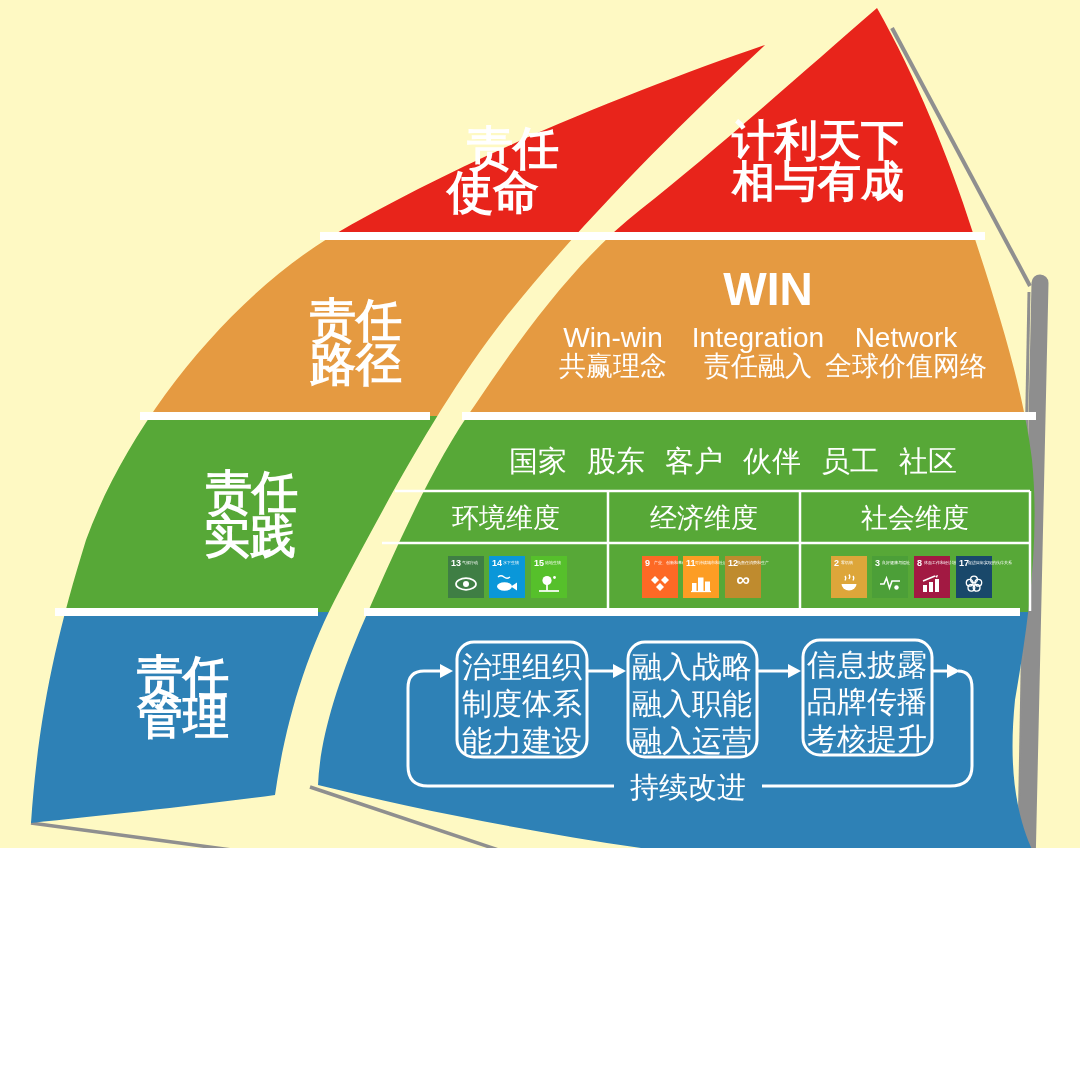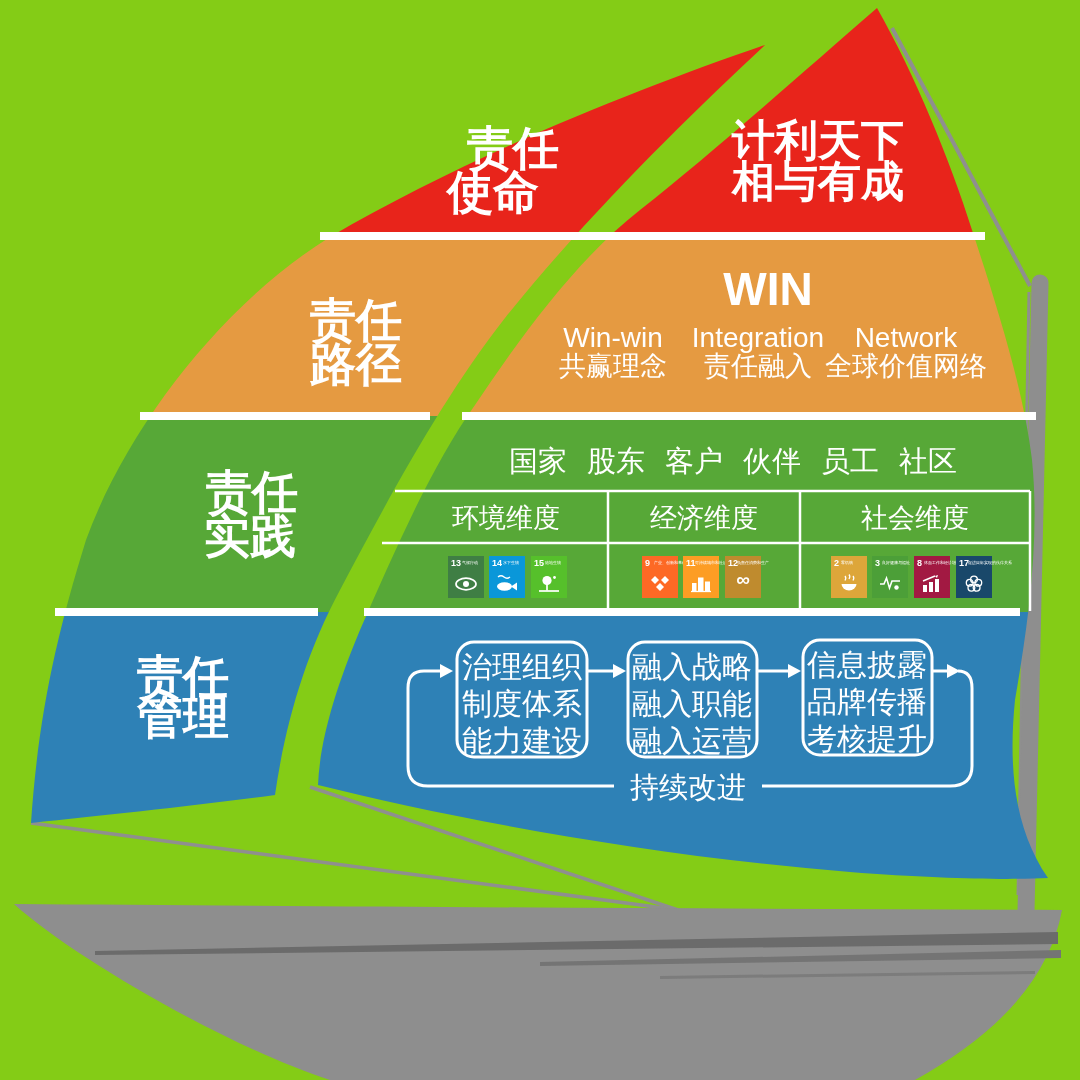--- a/index.html
+++ b/index.html
@@ -1,16 +1,16 @@
 <!DOCTYPE html>
 <html><head>
 <meta charset="utf-8">
 <style>
   html,body{margin:0;padding:0;background:#ffffff;}
-  .stage{width:1080px;height:1080px;position:relative;background:#84cc16;overflow:hidden;}
+  .stage{width:1080px;height:848px;position:relative;background:#fef9c3;overflow:hidden;}
   svg{display:block;}
   text{font-family:"Liberation Sans","DejaVu Sans",sans-serif;fill:#ffffff;}
   .band-label{font-size:46px;font-weight:bold;}
   .slogan{font-size:43px;font-weight:bold;}
   .win-title{font-size:46px;font-weight:bold;}
   .col-en{font-size:28px;}
   .col-zh{font-size:27px;}
   .stakeholder{font-size:29px;}
   .dim-title{font-size:27px;}
   .box-line{font-size:30px;}

